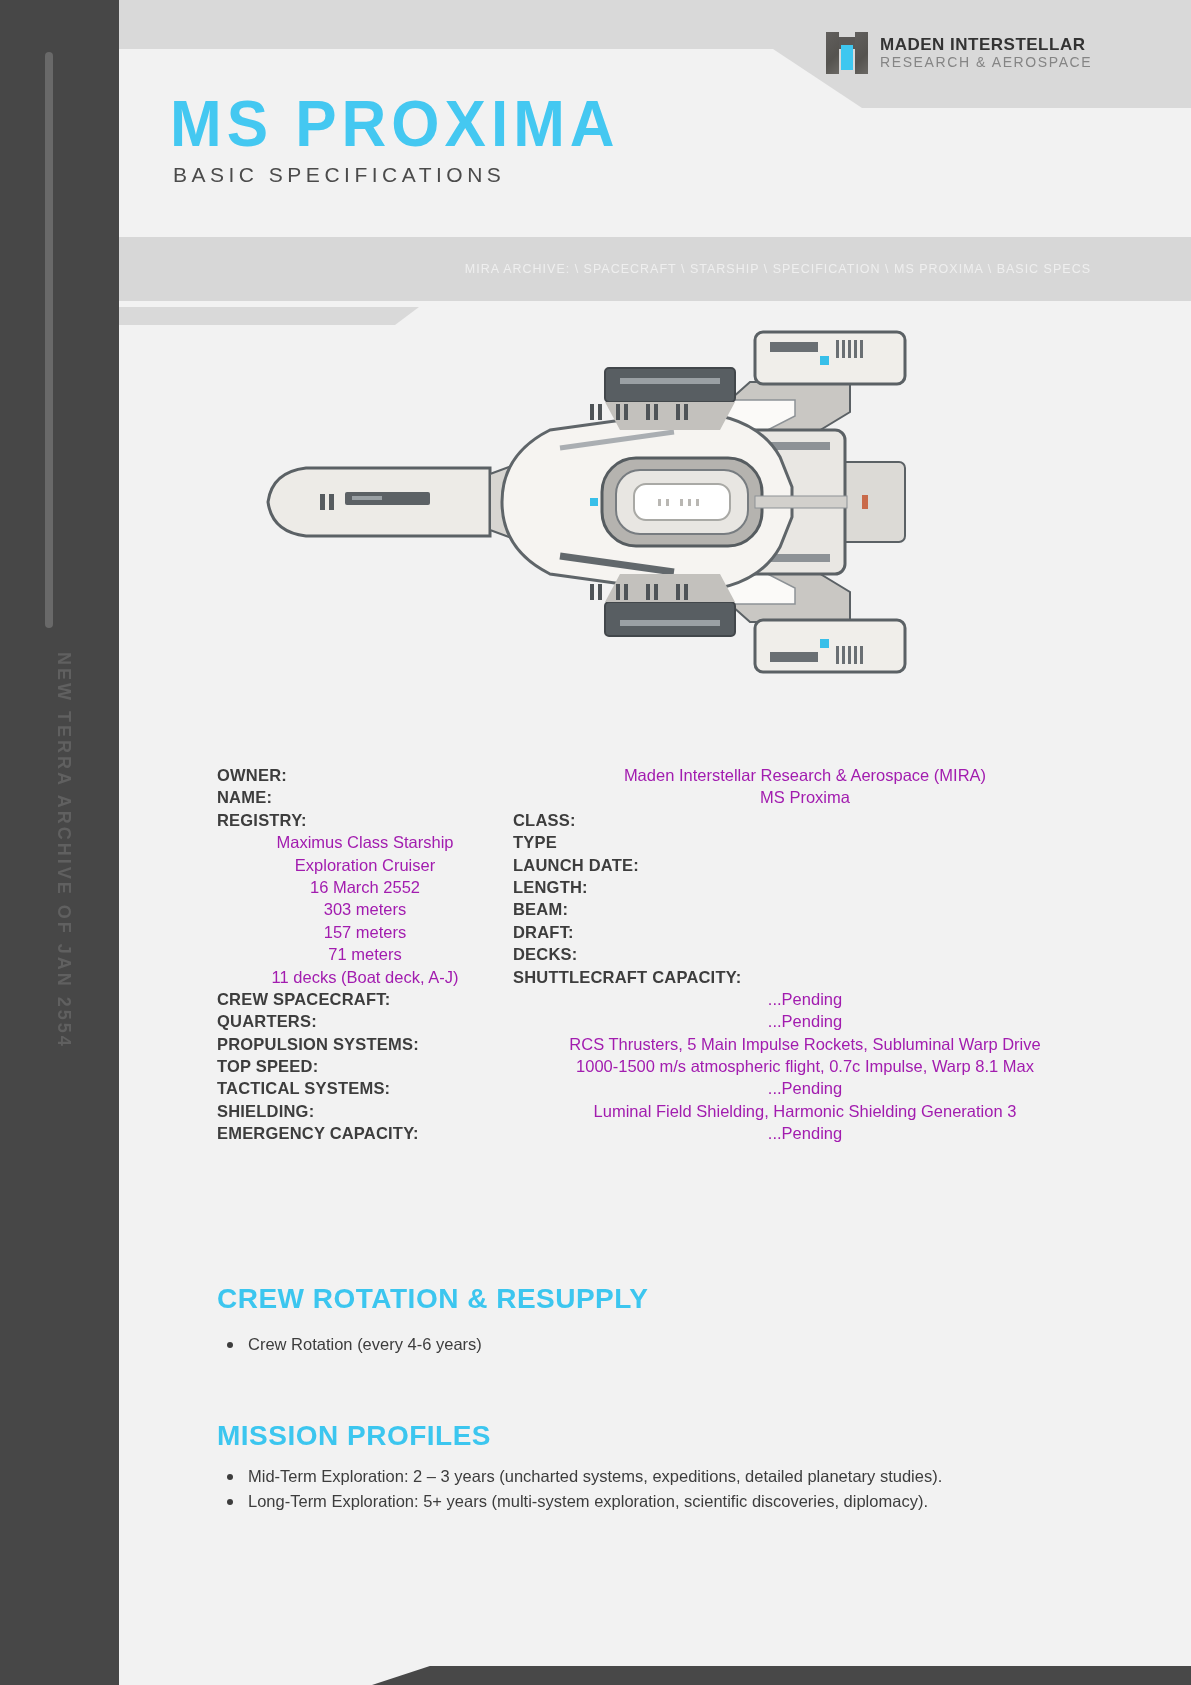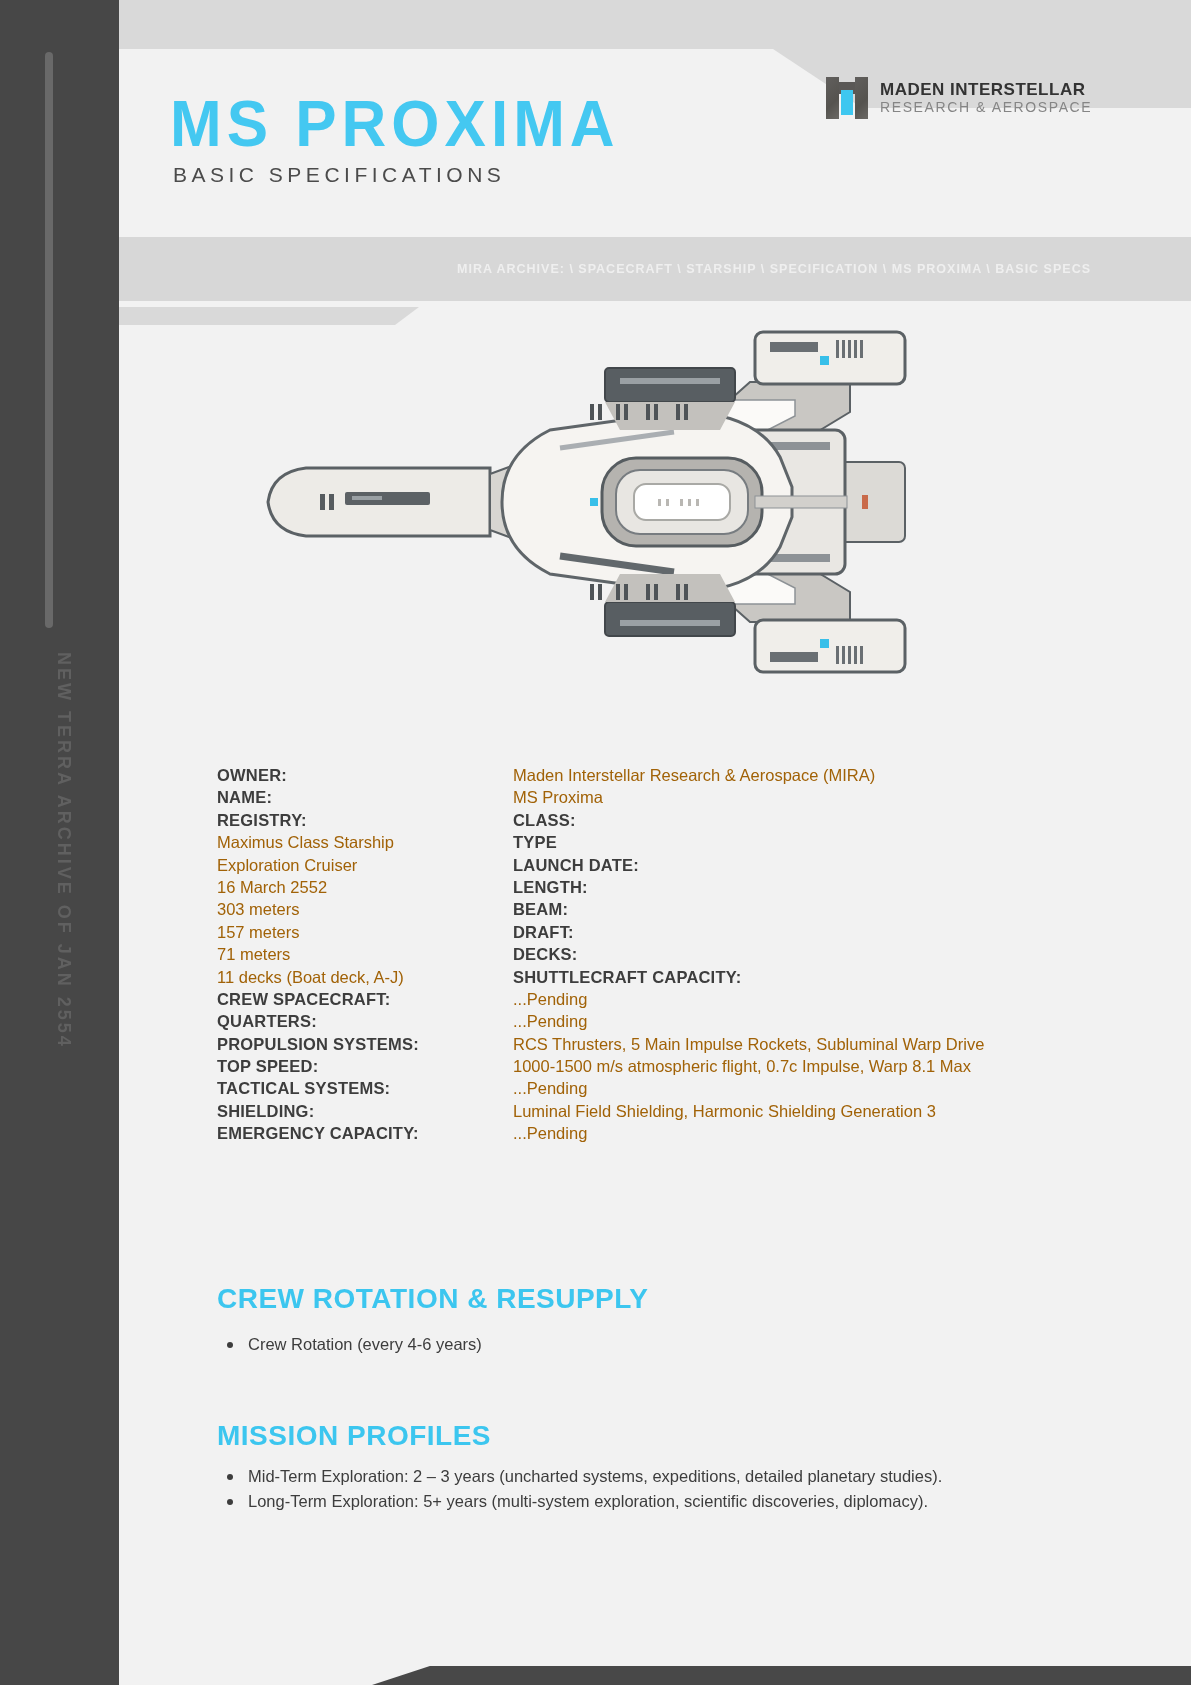--- a/index.html
+++ b/index.html
@@ -13,21 +13,21 @@
   #vtext{
     position:absolute;left:74px;top:652px;transform:rotate(90deg);transform-origin:0 0;
     white-space:nowrap;font-size:18px;font-weight:bold;letter-spacing:3px;color:#606060;
   }
   
   #top-band{position:absolute;left:119px;top:0;width:1072px;height:49px;background:#d9d9d9;}
   #logo-panel{
     position:absolute;left:773px;top:0;width:418px;height:108px;background:#d9d9d9;
     clip-path:polygon(0 0,100% 0,100% 100%,21.3% 100%,0 45.4%);
   }
-  .logo-row{position:absolute;left:826px;top:32px;display:flex;align-items:center;margin-top:45px;}
+  .logo-row{position:absolute;left:826px;top:32px;display:flex;align-items:center;}
   .logo-mark{position:relative;width:42px;height:42px;margin-right:12px;}
   .logo-mark div{position:absolute;}
   .lm-left{left:0;top:0;width:13px;height:42px;background:linear-gradient(135deg,#615f5d 0%,#55534f 60%,#6b6965 100%);}
   .lm-right{right:0;top:0;width:13px;height:42px;background:linear-gradient(135deg,#615f5d 0%,#55534f 60%,#6b6965 100%);}
   .lm-mid-top{left:13px;top:5px;width:16px;height:12px;background:#5a5856;}
   .lm-cyan{left:15px;top:13px;width:12px;height:25px;background:#3ec7f0;}
   .logo-text1{font-size:17px;font-weight:bold;color:#333333;letter-spacing:0.5px;line-height:19px;}
   .logo-text2{font-size:14px;color:#858585;letter-spacing:1.6px;line-height:17px;}
   
   #page-title{
@@ -36,36 +36,36 @@
   }
   #page-subtitle{
     position:absolute;left:173px;top:163px;font-size:21px;color:#4b4b4b;letter-spacing:4.5px;
   }
   
   #crumb-band{
     position:absolute;left:119px;top:237px;width:1072px;height:64px;background:#d7d7d7;
     display:flex;align-items:center;justify-content:flex-end;padding-right:0;box-sizing:border-box;
   }
   #crumb-text{
-    margin-right:100px;font-size:12.5px;font-weight:bold;letter-spacing:1px;color:#efefef;white-space:nowrap;
+    margin-right:100px;font-size:12.5px;font-weight:normal;letter-spacing:1px;color:#efefef;white-space:nowrap;
   }
   #crumb-tail{
     position:absolute;left:119px;top:307px;width:300px;height:18px;background:#d9d9d9;
     clip-path:polygon(0 0,100% 0,92% 100%,0 100%);
   }
   
   #ship{position:absolute;left:250px;top:312px;width:660px;height:380px;}
   
   #specs{
     position:absolute;left:217px;top:764px;width:880px;
     display:grid;grid-template-columns:296px 1fr;grid-auto-rows:22.4px;
     font-size:16.5px;line-height:22.4px;
   }
   .spec-label{font-weight:bold;color:#3d3d3d;letter-spacing:0.2px;}
-  .spec-value{color:#a16207;white-space:nowrap;}
+  .spec-value{color:#a21caf;white-space:nowrap;text-align:center;}
   
   .sec-heading{
     position:absolute;left:217px;font-size:28px;font-weight:bold;color:#3cc6ef;letter-spacing:0.5px;
   }
   #crew-heading{top:1283px;}
   #mission-heading{top:1420px;}
   .bullets{position:absolute;left:225px;margin:0;padding:0;list-style:none;font-size:16.5px;color:#3d3d3d;}
   #crew-bullets{top:1319px;margin-top:13px;}
   #mission-bullets{top:1464px;}
   .bullets li{position:relative;padding-left:23px;line-height:25px;white-space:nowrap;}

